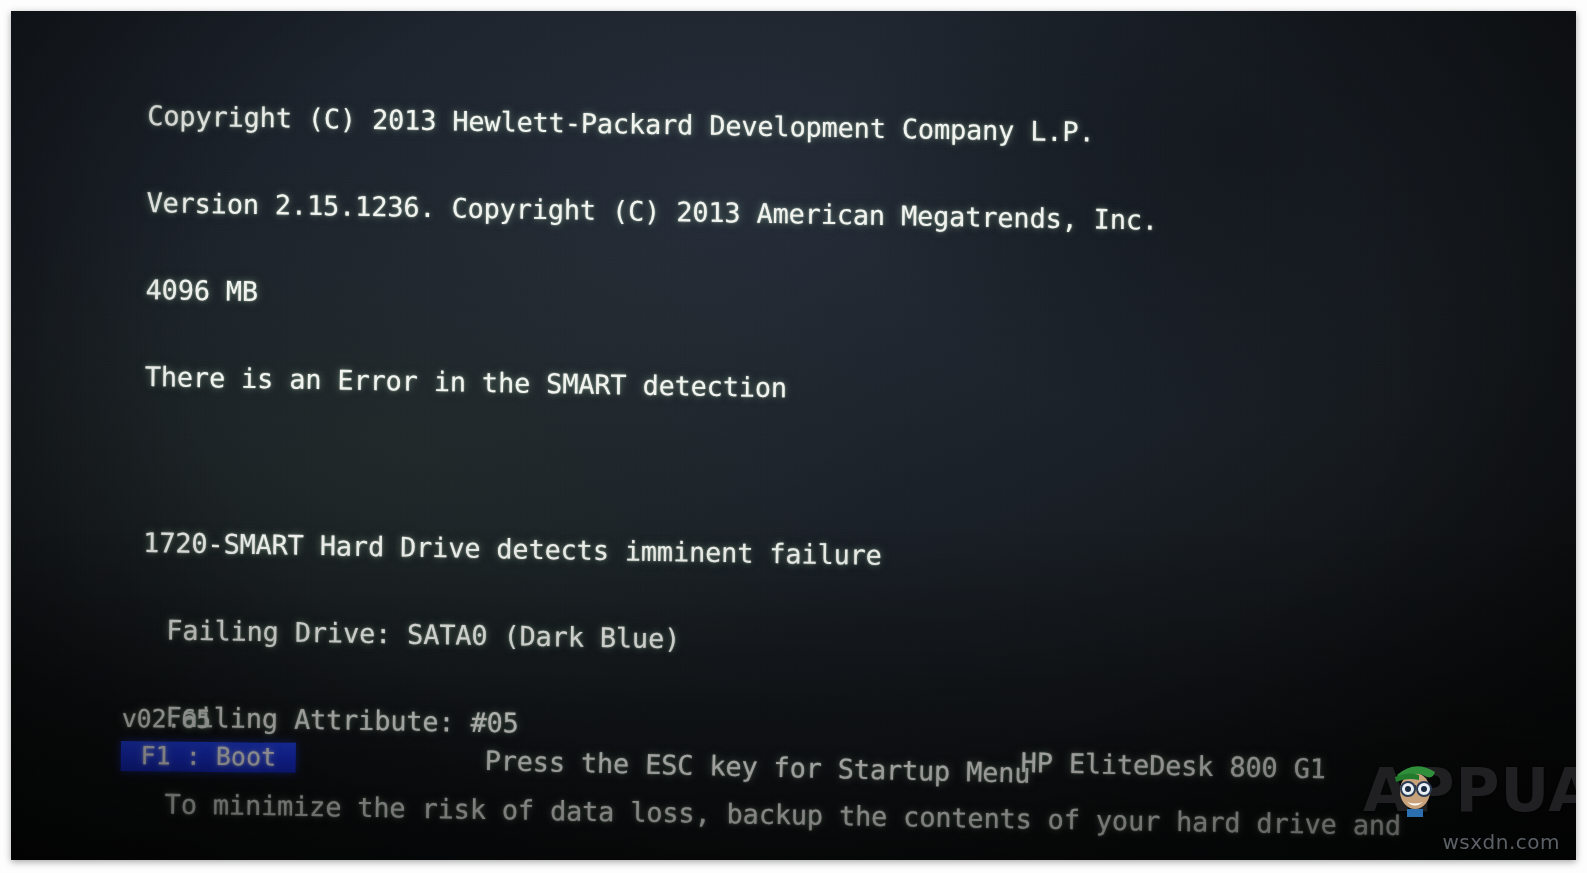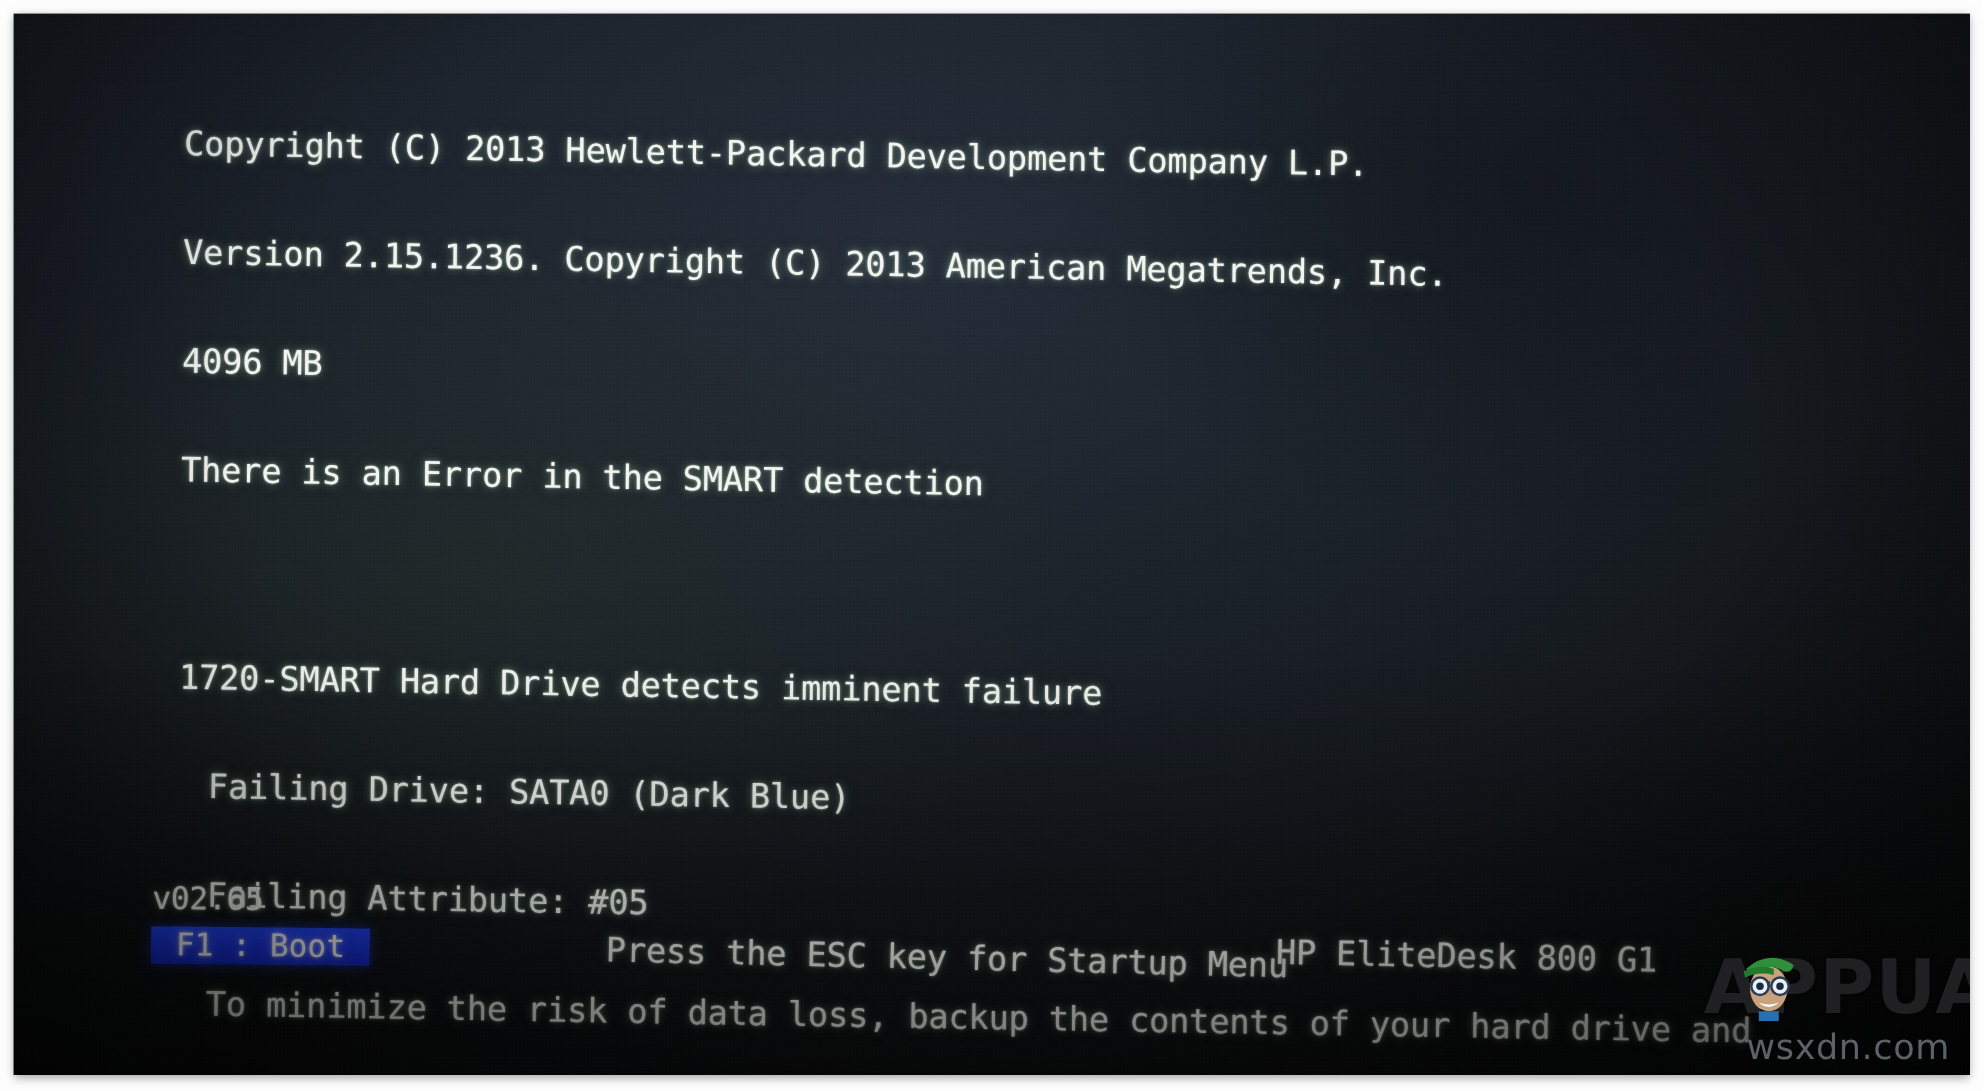--- a/index.html
+++ b/index.html
@@ -177,21 +177,21 @@
     left: 26px;
     top: 2px;
     width: 52px;
     height: 62px;
   }
   #wm-site {
     position: absolute;
     right: 16px;
     bottom: 6px;
     font-family: "DejaVu Sans", "Liberation Sans", sans-serif;
-    font-size: 28px;
+    font-size: 20px;
     color: #5c6168;
     letter-spacing: 0.5px;
   }
 </style>
 </head>
 <body>
 
 <div id="screen">
 
   <div id="photo">

